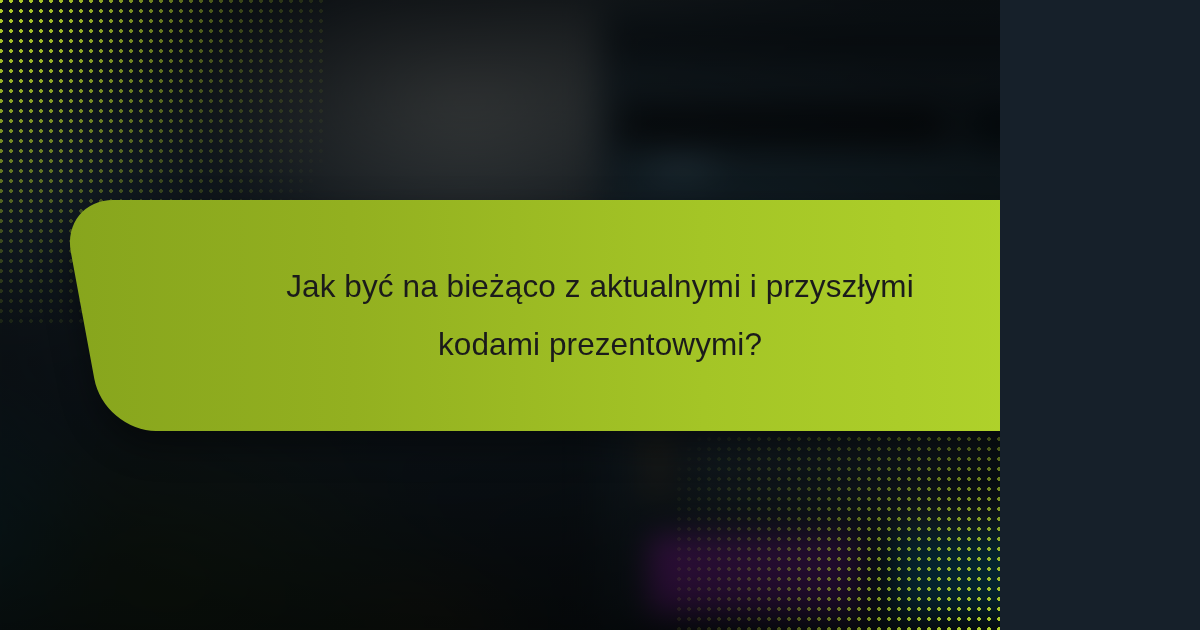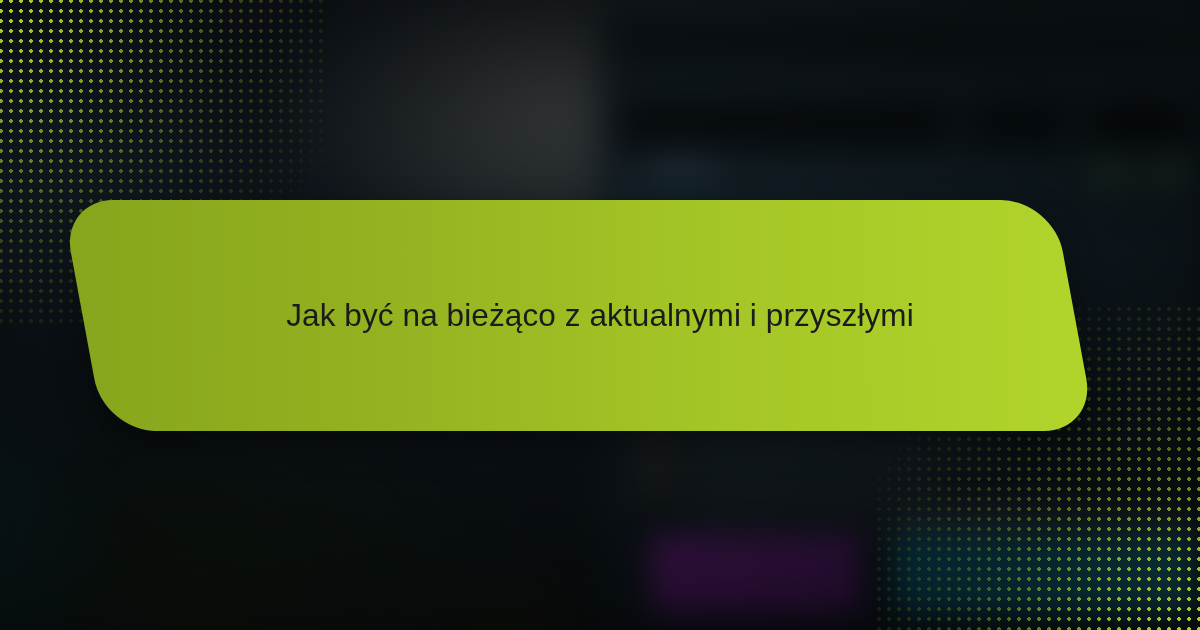--- a/index.html
+++ b/index.html
@@ -7,21 +7,21 @@
   html, body {
     width:1200px; height:630px;
     overflow:hidden;
     background:#16202a;
     font-family:"Liberation Sans", sans-serif;
   }
 
   
   .canvas {
     position:relative;
-    width:1200px; height:630px;
+    width:1000px; height:630px;
     overflow:hidden;
     background:#f9a8d4;
   }
 
   
   .bg-photo {
     position:absolute; inset:-60px;
     filter:blur(26px) saturate(1.05);
     background:
       
@@ -186,16 +186,17 @@
 
   <div class="bg-vignette"></div>
 
   <div class="halftone tl"></div>
   <div class="halftone br"></div>
 
   <div class="card-wrap">
     <div class="card-shape"></div>
     <div class="card-text">
       <div class="line">Jak być na bieżąco z aktualnymi i przyszłymi</div>
+      <div class="line">kodami prezentowymi?</div>
     </div>
   </div>
 
 </div>
 
 </body></html>

